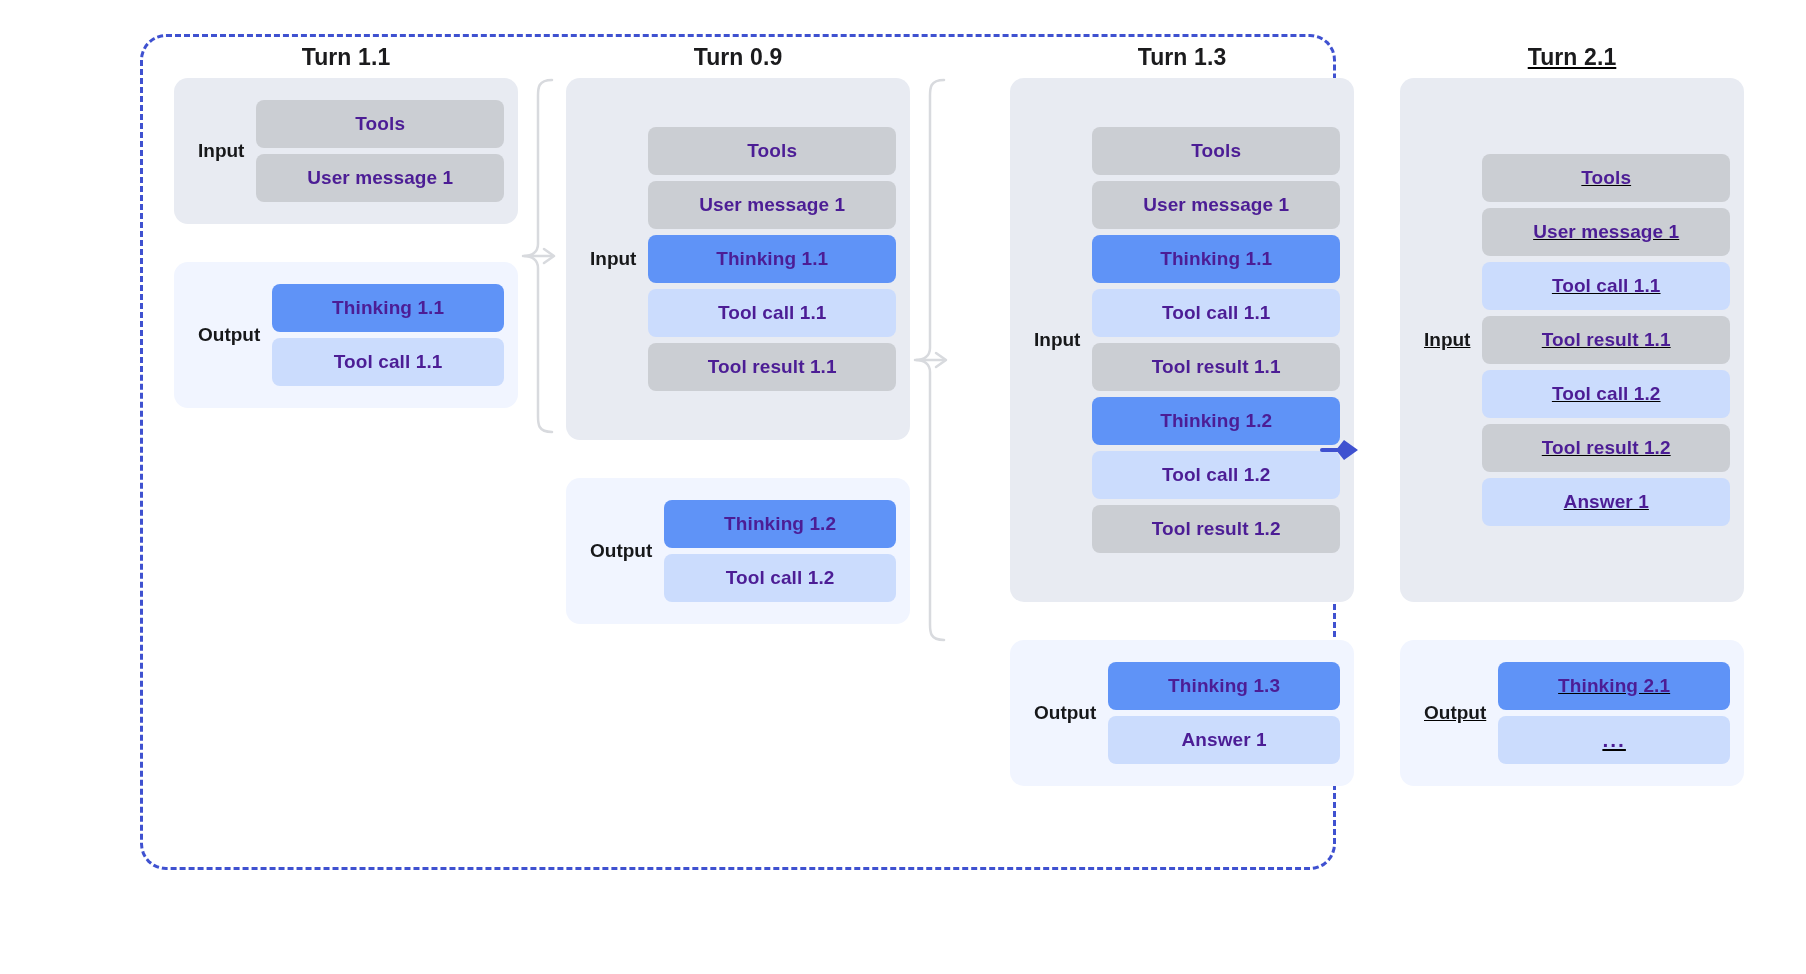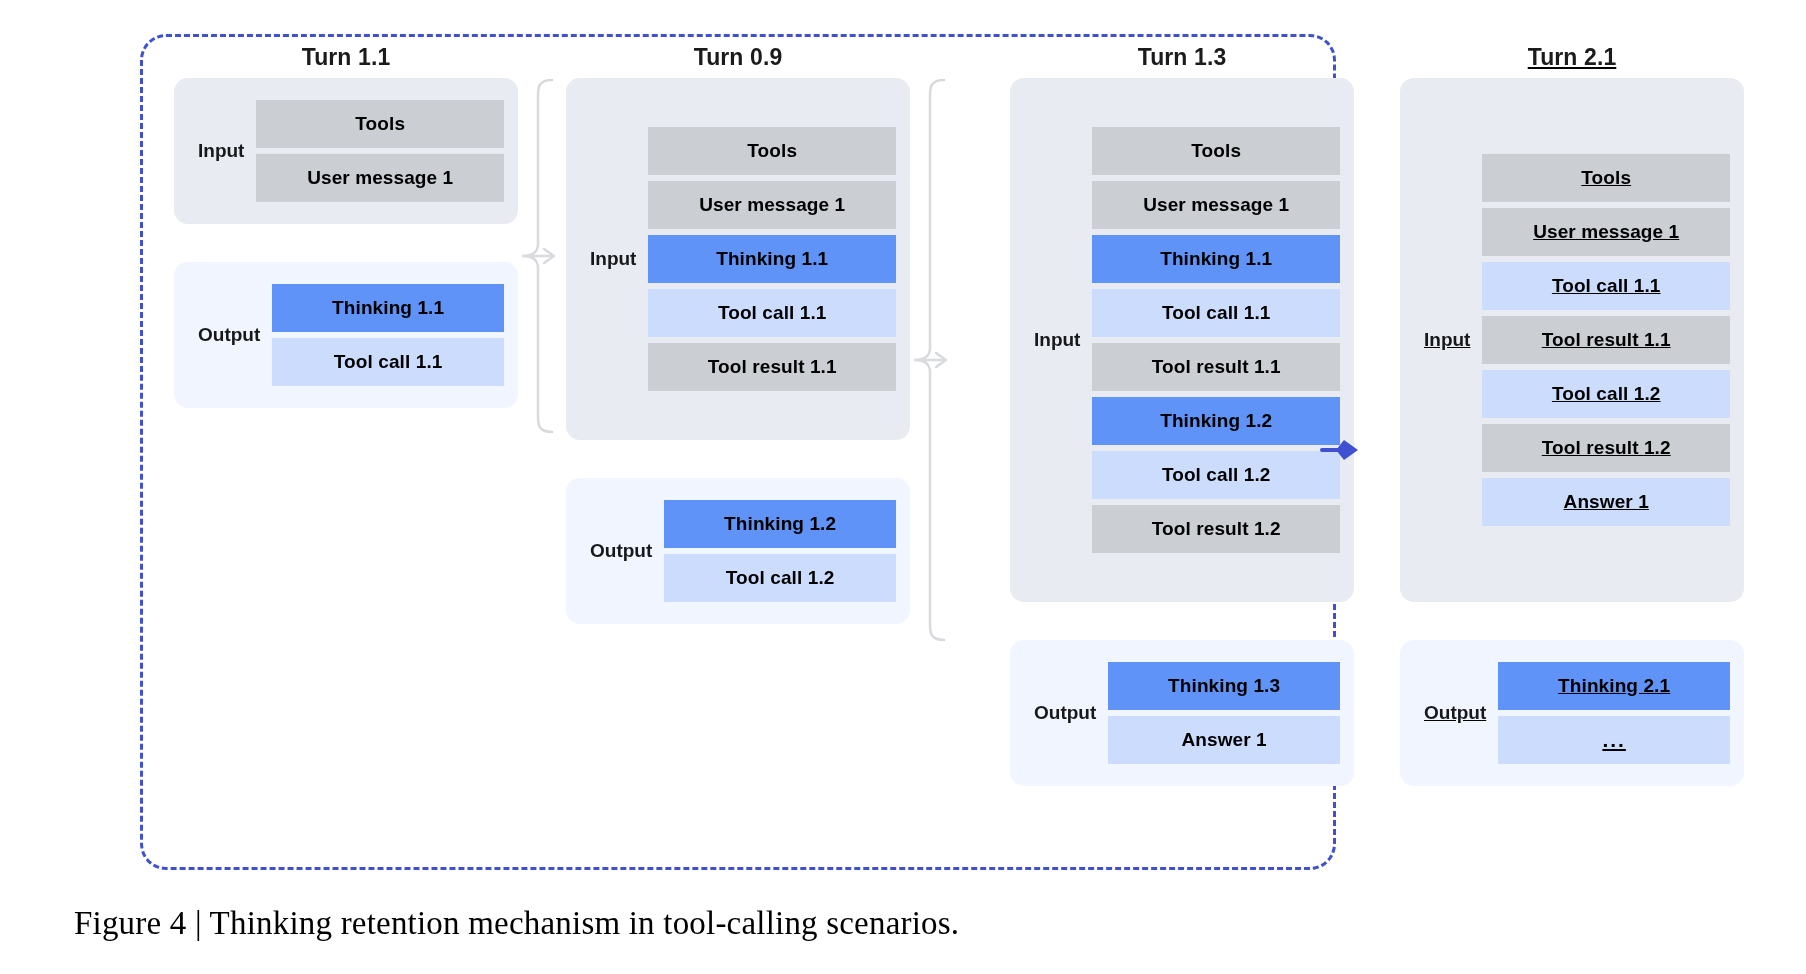--- a/index.html
+++ b/index.html
@@ -83,27 +83,27 @@
     flex: 1 1 auto;
     display: flex;
     flex-direction: column;
     gap: 6px;
     min-width: 0;
   }
 
   
   .chip {
     height: 48px;
-    border-radius: 0;
+    border-radius: 8px;
     display: flex;
     align-items: center;
     justify-content: center;
     font-size: 19px;
     font-weight: 700;
-    color: #000000;
+    color: #4c1d95;
     white-space: nowrap;
     letter-spacing: 0.1px;
   }
   .chip.gray       { background: #cbced3; }
   .chip.thinking   { background: #5f93f7; }
   .chip.lightblue  { background: #cbdcfd; }
   .chip.ellipsis   { background: #cbdcfd; font-size: 21px; letter-spacing: 2px; }
 
   
   .brace {
@@ -244,15 +244,14 @@
         <div class="panel-label">Output</div>
         <div class="panel-stack">
           <div class="chip thinking">Thinking 2.1</div>
           <div class="chip ellipsis">...</div>
         </div>
       </div>
     </div>
 
   </div>
 
-  <div class="caption">Figure 4 | Thinking retention mechanism in tool-calling scenarios.</div>
 
 </div>
 
 </body></html>

